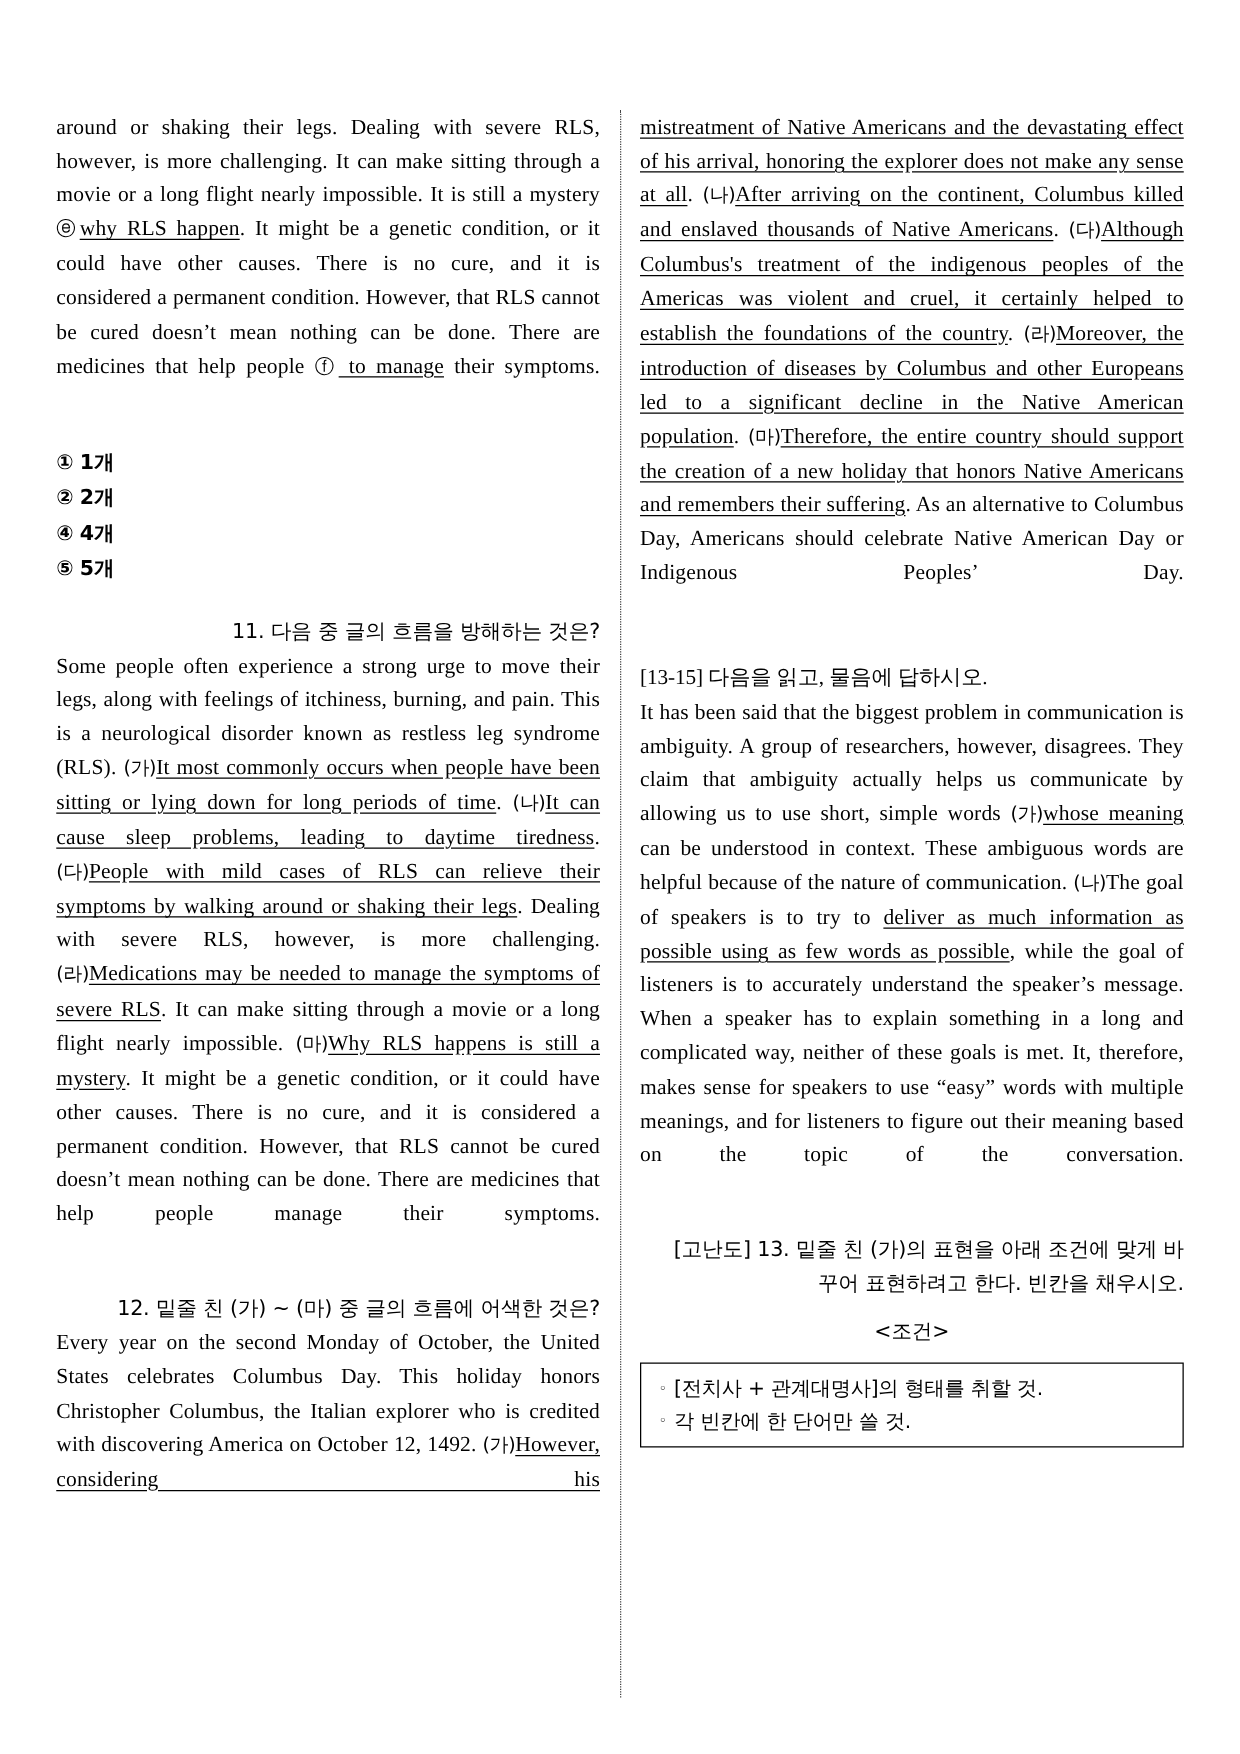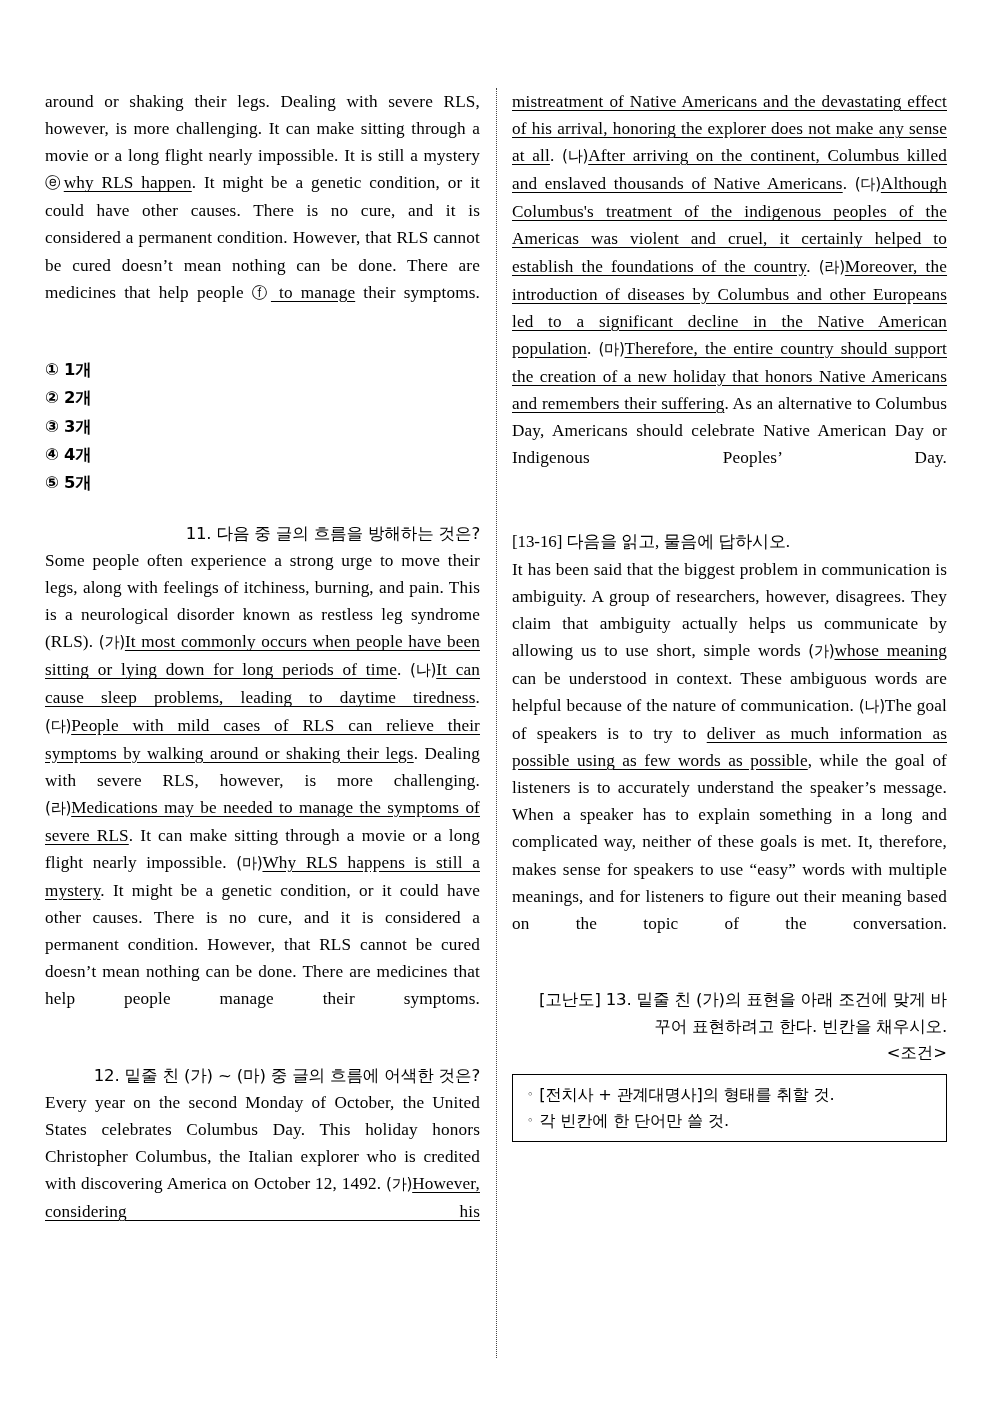--- a/index.html
+++ b/index.html
@@ -102,25 +102,25 @@
   }
   .choice-num { margin-right: 5px; }
 
   u, .u { text-decoration: underline; text-underline-offset: 2.5px; }
 
   .marker { font-family: "DejaVu Sans", "Liberation Sans", sans-serif; font-size: 15.5px; }
   .kmark  { font-family: "DejaVu Sans", "Liberation Sans", sans-serif; font-size: 15.2px; letter-spacing:-0.3px;}
 
   
   .cond-title {
-    text-align: right;
+    text-align: center;
     font-size: 16.4px;
     line-height: 26px;
     font-family: "DejaVu Sans", "Liberation Sans", sans-serif;
-    margin: 0;
+    margin: 12px;
   }
   .cond-box {
     border: 1px solid #000;
     margin-top: 8px;
     padding: 7px 10px 8px 10px;
   }
   .cond-box ul {
     margin: 0;
     padding: 0;
     list-style: none;
@@ -144,21 +144,20 @@
 
       <p class="body-text">
         <span>around or shaking their legs. Dealing with severe RLS, however, is more challenging. It can make sitting through a movie or a long flight nearly impossible. It is still a mystery </span><span class="marker">ⓔ</span><u>why RLS happen</u><span>. It might be a genetic condition, or it could have other causes. There is no cure, and it is considered a permanent condition. However, that RLS cannot be cured doesn’t mean nothing can be done. There are medicines that help people </span><span class="marker">ⓕ</span><u> to manage</u><span> their symptoms.</span>
       </p>
 
       <div class="gap-md"></div>
 
       <ul class="choices">
         <li><span class="choice-num">①</span><span>1개</span></li>
         <li><span class="choice-num">②</span><span>2개</span></li>
-        <li><span class="choice-num">③</span><span>3개</span></li>
         <li><span class="choice-num">④</span><span>4개</span></li>
         <li><span class="choice-num">⑤</span><span>5개</span></li>
       </ul>
 
       <div class="gap-md"></div>
 
       <p class="qhead">11. 다음 중 글의 흐름을 방해하는 것은?</p>
 
       <p class="body-text">
         <span>Some people often experience a strong urge to move their legs, along with feelings of itchiness, burning, and pain. This is a neurological disorder known as restless leg syndrome (RLS). </span><span class="kmark">(가)</span><u>It most commonly occurs when people have been sitting or lying down for long periods of time</u><span>. </span><span class="kmark">(나)</span><u>It can cause sleep problems, leading to daytime tiredness</u><span>. </span><span class="kmark">(다)</span><u>People with mild cases of RLS can relieve their symptoms by walking around or shaking their legs</u><span>. Dealing with severe RLS, however, is more challenging. </span><span class="kmark">(라)</span><u>Medications may be needed to manage the symptoms of severe RLS</u><span>. It can make sitting through a movie or a long flight nearly impossible. </span><span class="kmark">(마)</span><u>Why RLS happens is still a mystery</u><span>. It might be a genetic condition, or it could have other causes. There is no cure, and it is considered a permanent condition. However, that RLS cannot be cured doesn’t mean nothing can be done. There are medicines that help people manage their symptoms.</span>
@@ -179,21 +178,21 @@
     </div>
 
     <div class="col col-right">
 
       <p class="body-text">
         <u>mistreatment of Native Americans and the devastating effect of his arrival, honoring the explorer does not make any sense at all</u><span>. </span><span class="kmark">(나)</span><u>After arriving on the continent, Columbus killed and enslaved thousands of Native Americans</u><span>. </span><span class="kmark">(다)</span><u>Although Columbus's treatment of the indigenous peoples of the Americas was violent and cruel, it certainly helped to establish the foundations of the country</u><span>. </span><span class="kmark">(라)</span><u>Moreover, the introduction of diseases by Columbus and other Europeans led to a significant decline in the Native American population</u><span>. </span><span class="kmark">(마)</span><u>Therefore, the entire country should support the creation of a new holiday that honors Native Americans and remembers their suffering</u><span>. As an alternative to Columbus Day, Americans should celebrate Native American Day or Indigenous Peoples’ Day.</span>
       </p>
 
       <div class="gap-lg"></div>
 
-      <p class="qhead-serif">[13-16] 다음을 읽고, 물음에 답하시오.</p>
+      <p class="qhead-serif">[13-15] 다음을 읽고, 물음에 답하시오.</p>
 
       <p class="body-text">
         <span>It has been said that the biggest problem in communication is ambiguity. A group of researchers, however, disagrees. They claim that ambiguity actually helps us communicate by allowing us to use short, simple words </span><span class="kmark">(가)</span><u>whose meaning</u><span> can be understood in context. These ambiguous words are helpful because of the nature of communication. </span><span class="kmark">(나)</span><span>The goal of speakers is to try to </span><u>deliver as much information as possible using as few words as possible</u><span>, while the goal of listeners is to accurately understand the speaker’s message. When a speaker has to explain something in a long and complicated way, neither of these goals is met. It, therefore, makes sense for speakers to use “easy” words with multiple meanings, and for listeners to figure out their meaning based on the topic of the conversation.</span>
       </p>
 
       <div class="gap-md"></div>
 
       <p class="qhead">[고난도] 13. 밑줄 친 (가)의 표현을 아래 조건에 맞게 바</p>
       <p class="qhead">꾸어 표현하려고 한다. 빈칸을 채우시오.</p>
 

